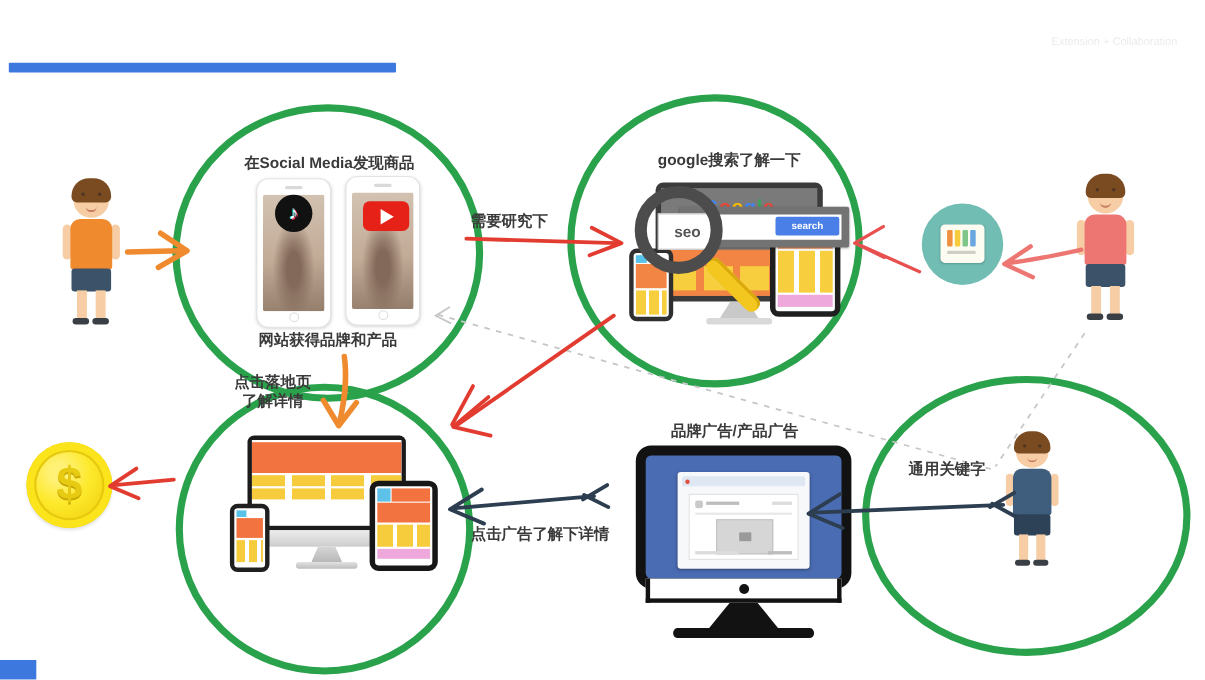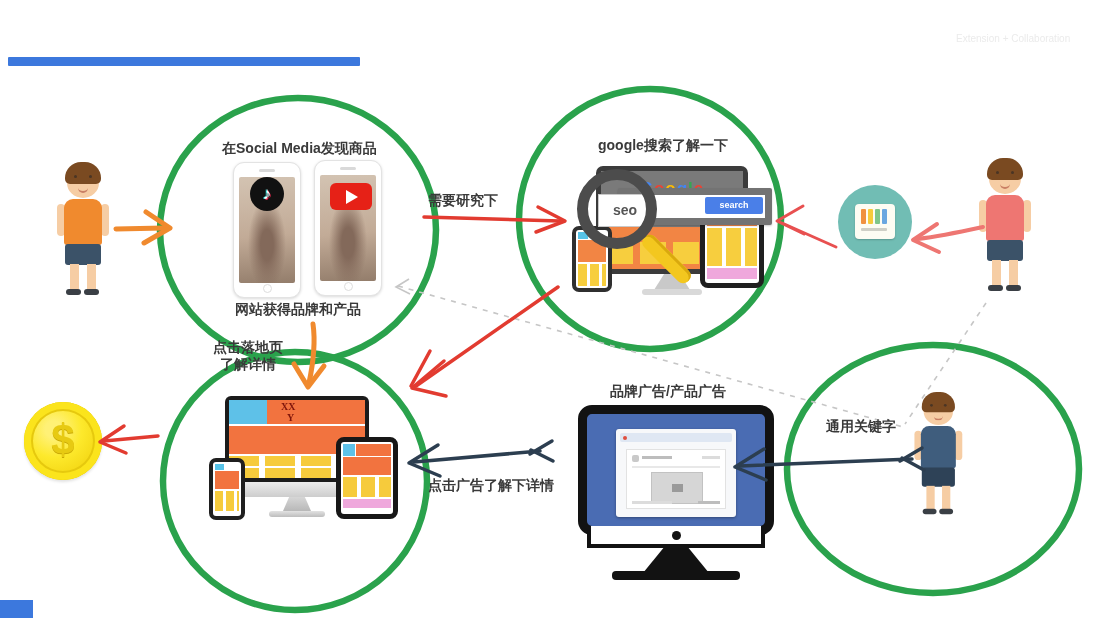--- a/index.html
+++ b/index.html
@@ -248,27 +248,20 @@
         <div class="p-shoeR"></div>
     </div>
 
     <div class="abs lbl" style="left:428px;top:192px;">需要研究下</div>
 
 
     <div class="abs coin"><span>$</span></div>
 
     <div class="abs imac">
       <div class="scr">
-        <div class="hdr">
-          <div class="blue"></div>
-          <div class="orange">
-            <span>XX</span><br>
-            <span style="padding-left:6px;">Y</span>
-          </div>
-        </div>
         <div class="main"></div>
         <div class="cells"></div>
         <div class="cells"></div>
       </div>
     </div>
     <div class="abs imac-chin"><span></span></div>
     <div class="abs imac-stand"></div>
     <div class="abs imac-base"></div>
     <div class="abs lphone">
       <div class="b-blue"></div>

